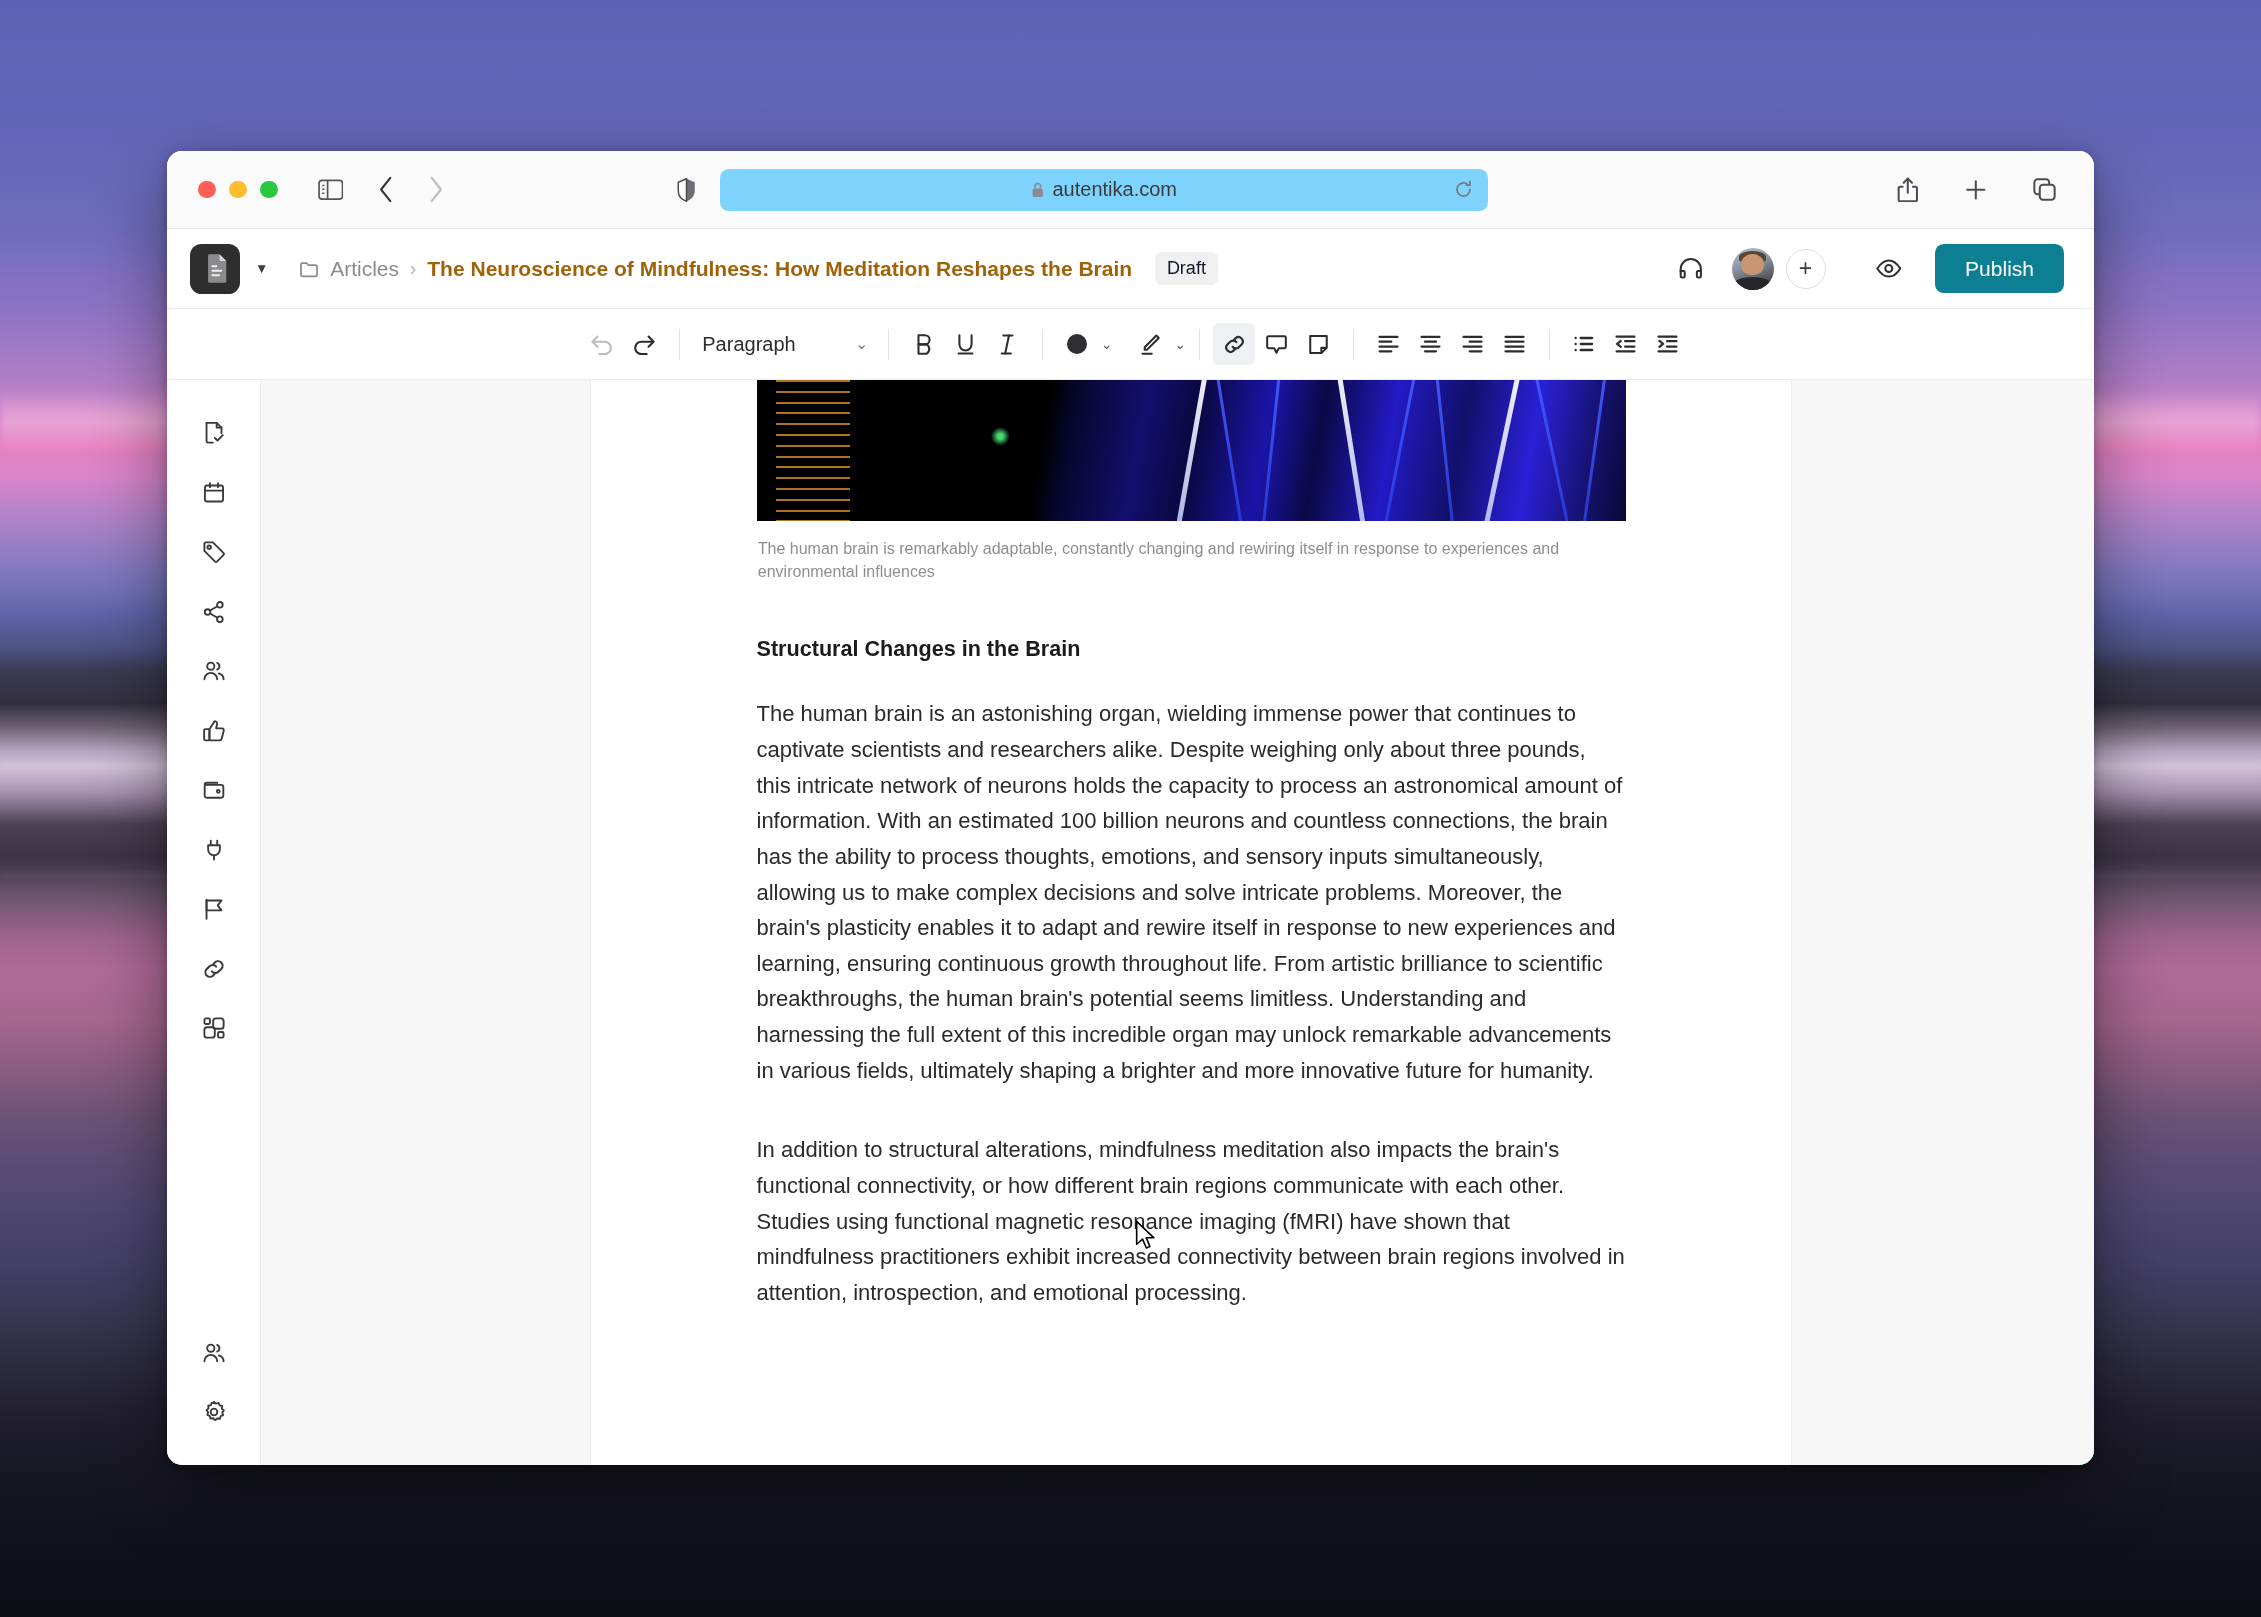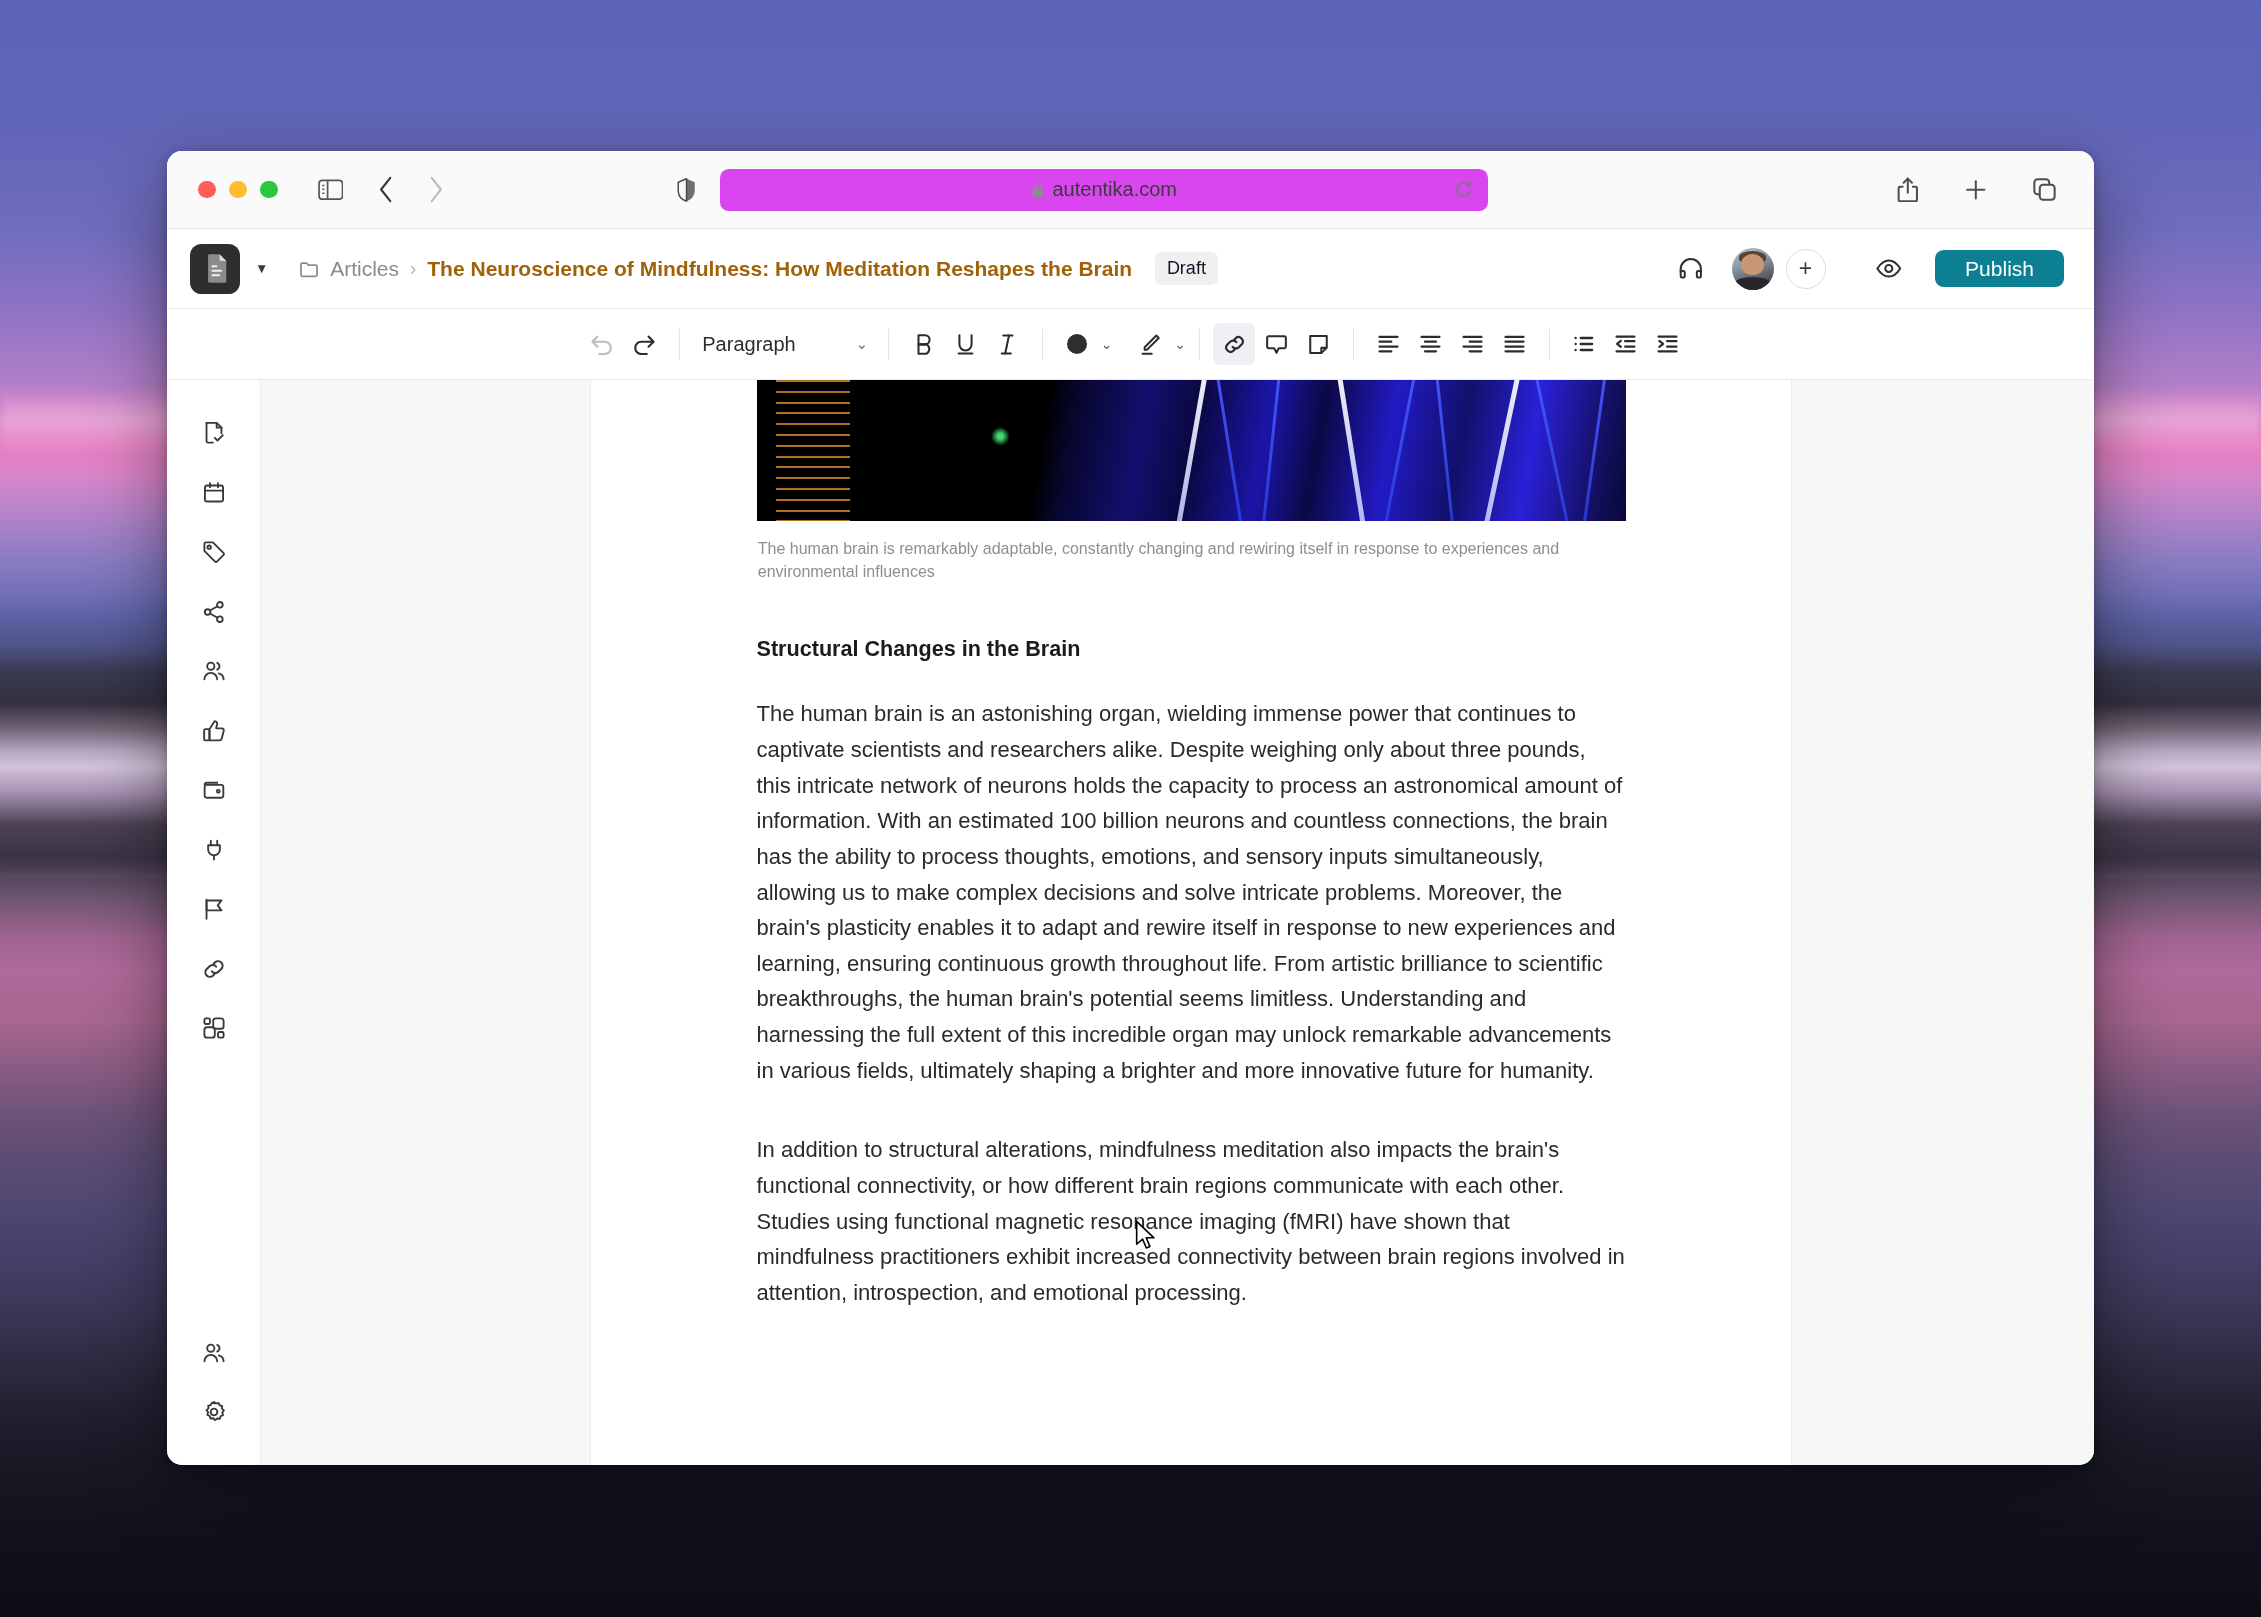--- a/index.html
+++ b/index.html
@@ -95,21 +95,21 @@
     color: #54555a;
   }
   .nav-group { display: flex; align-items: center; gap: 12px; margin-left: 17.5px; }
 
   .shield { margin-left: 222px; color: #6a6b70; display:flex; align-items:center; }
 
   .urlbar {
     flex: 1;
     margin: 0 24px;
     height: 42px;
-    background: #d946ef;
+    background: #7dd3fc;
     border-radius: 8.8px;
     display: flex; align-items: center; justify-content: center;
     position: relative;
     color: #3a3a3c;
     font-size: 20px;
     max-width: 768px;
   }
   .urlbar .lock { margin-right: 8px; display: flex; align-items: center; color:#8b8b90; }
   .urlbar .reload { position: absolute; right: 15px; color: #7a7a80; display:flex;}
 
@@ -179,21 +179,21 @@
     margin-left: 12px;
     display: flex; align-items: center; justify-content: center;
     color: #3a3a3c; font-size: 23px; font-weight: 300;
     flex: none;
   }
   .eye-btn { margin-left: 42px; }
   .publish {
     margin-left: 25.6px;
     background: #0d7f92; color: #fff;
     border: none; border-radius: 8.8px;
-    height: 37px; padding: 0 30px;
+    height: 49px; padding: 0 30px;
     font-size: 21px; font-family: inherit;
     display:flex; align-items:center;
   }
 
   
   .toolbar {
     height: 71px; flex: none;
     background: #fff;
     border-bottom: 0.7px solid #ececec;
     display: flex; align-items: center; justify-content: center;

